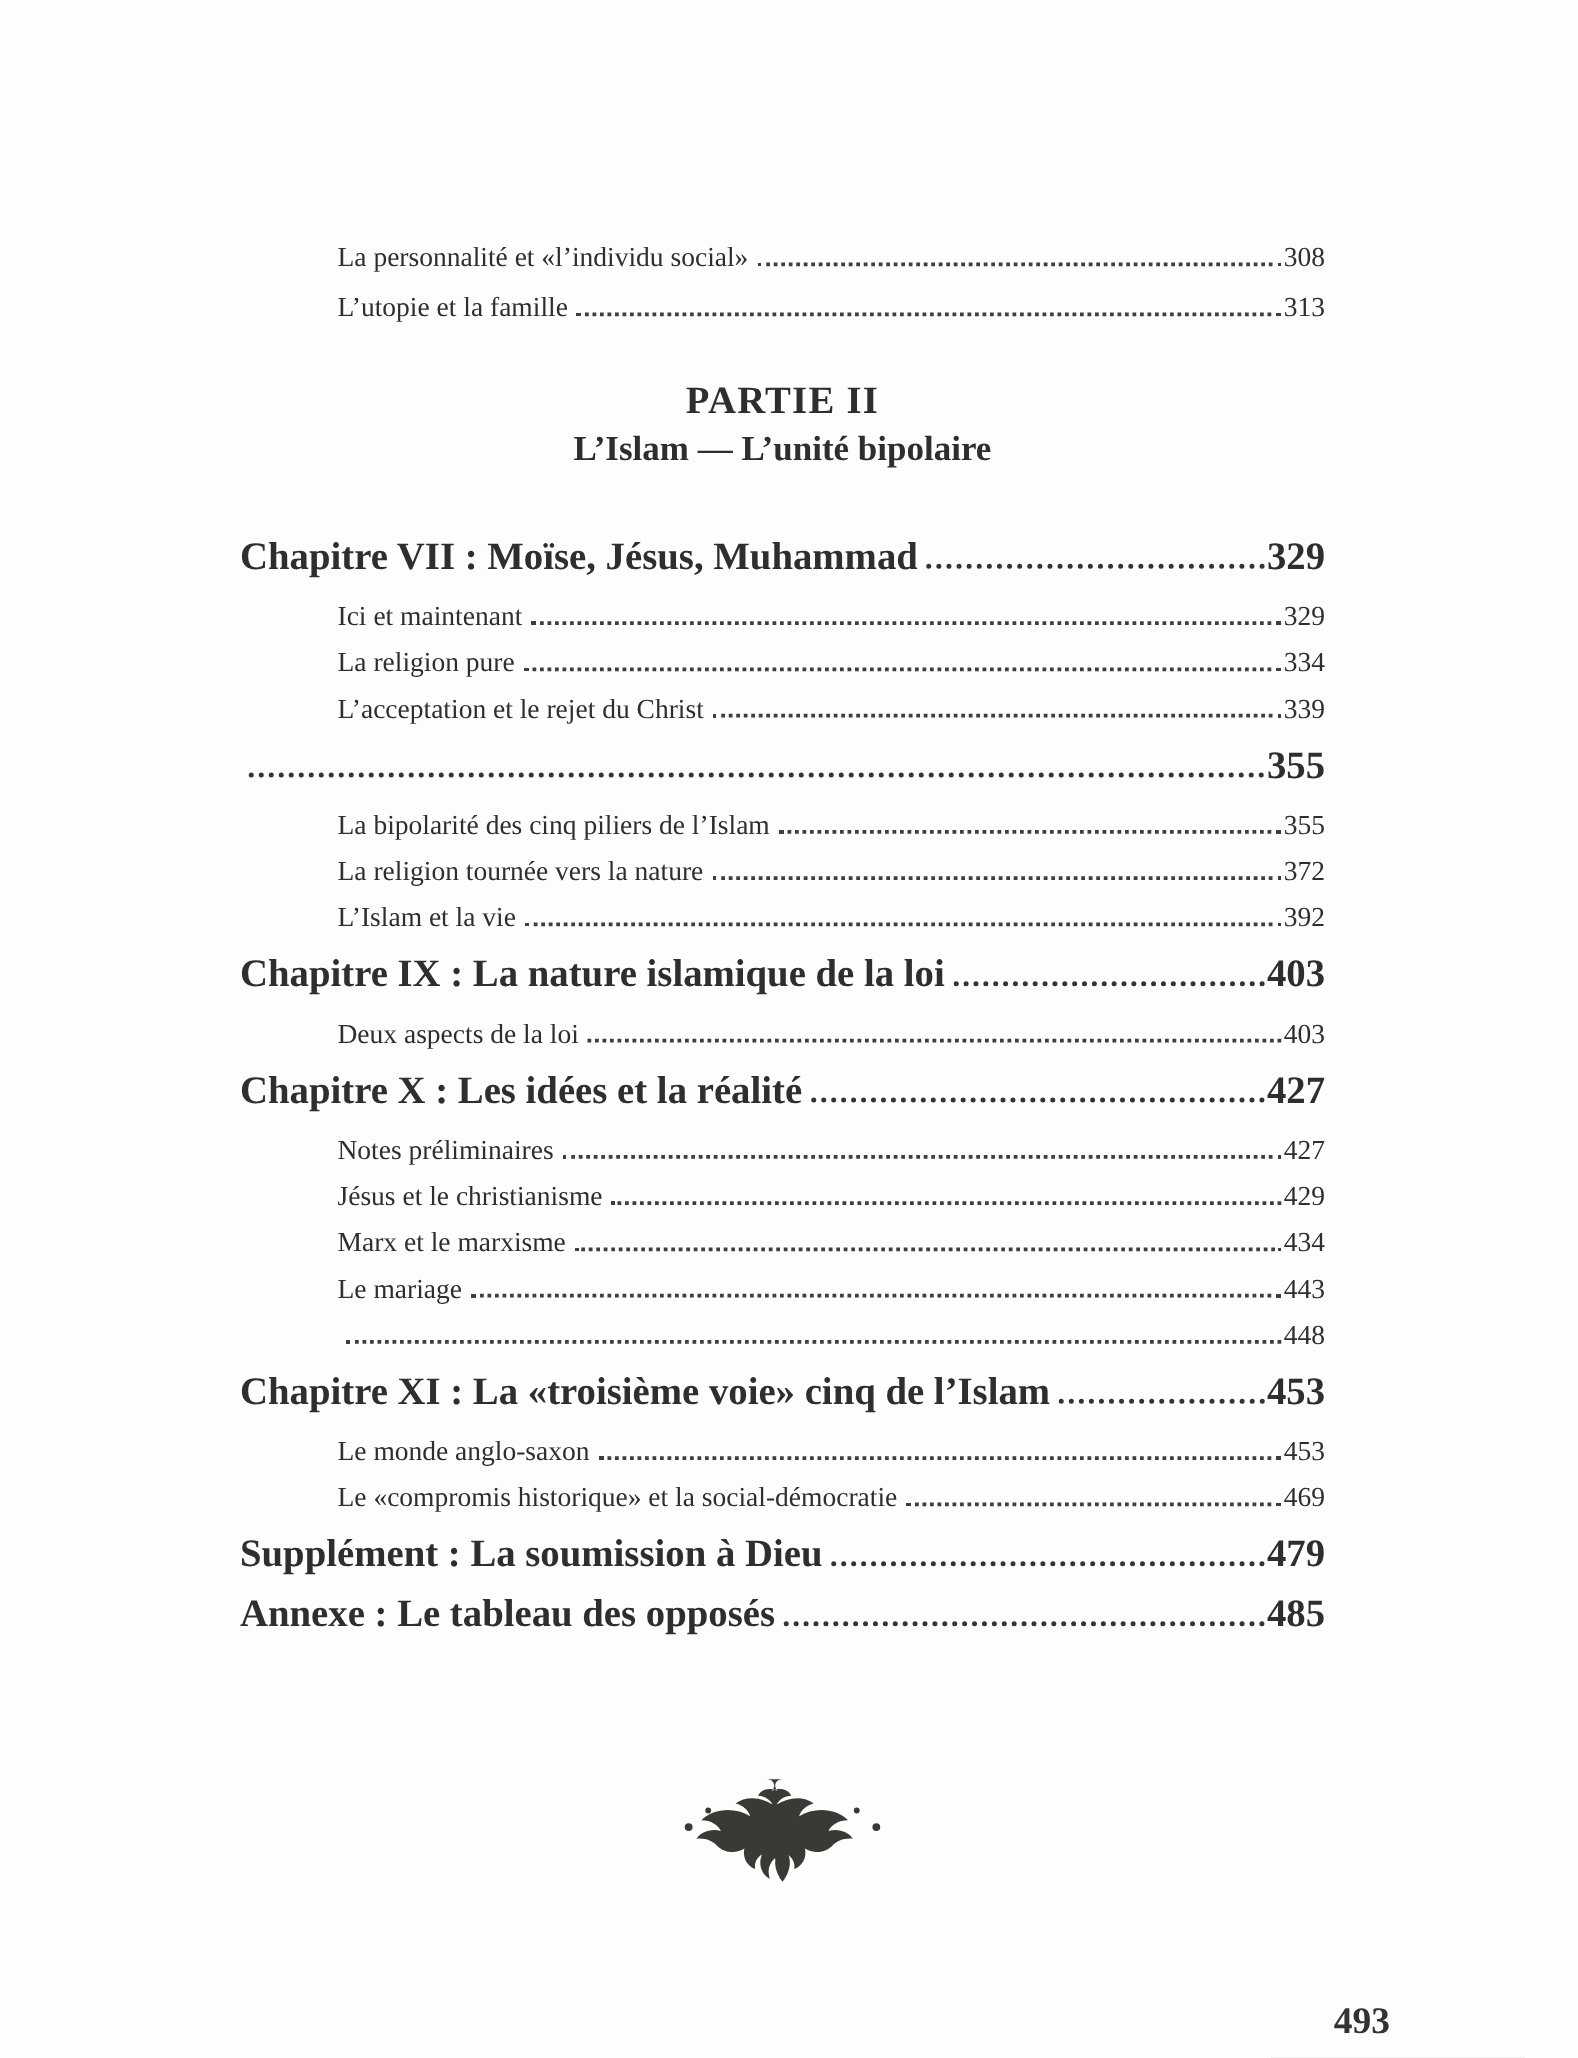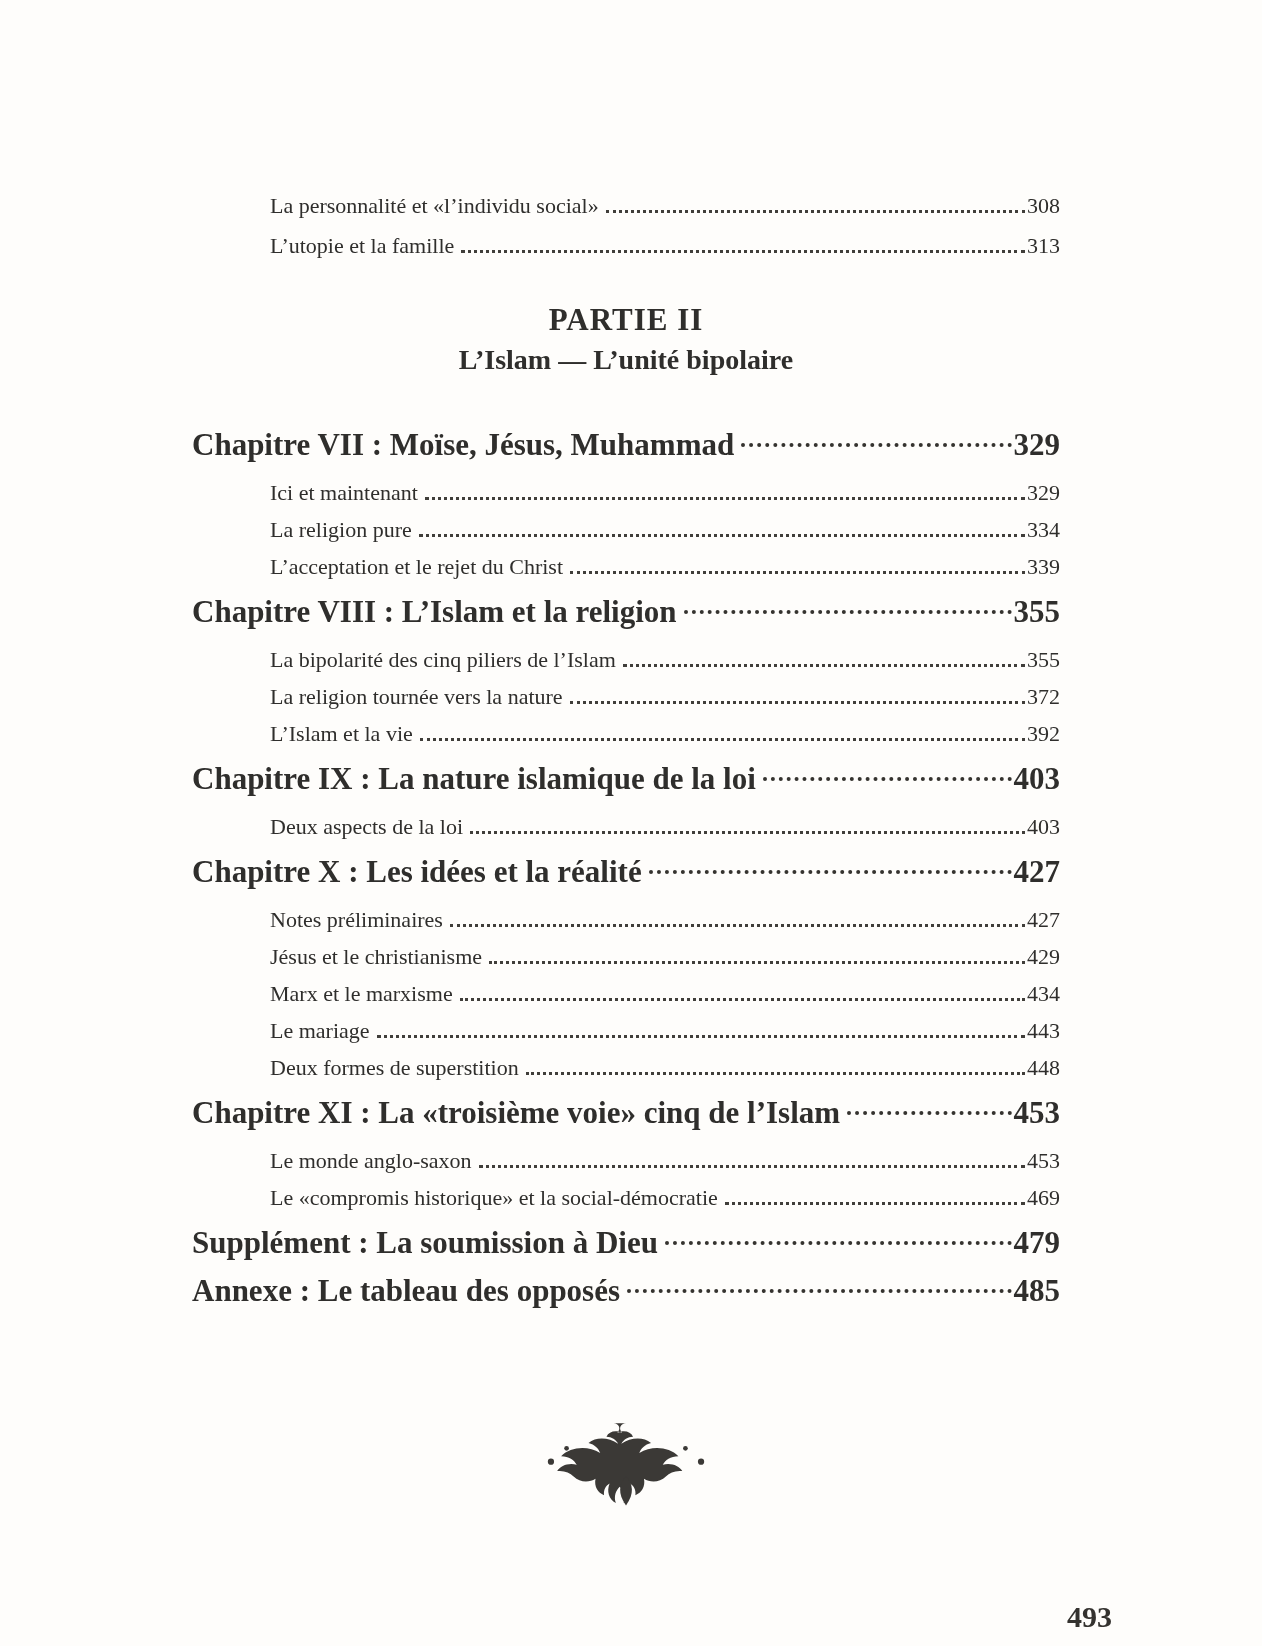--- a/index.html
+++ b/index.html
@@ -23,21 +23,20 @@
     font-size:22px;
     line-height:37px;
     white-space:nowrap;
   }
   .intro-group .toc-row{line-height:40px;}
   .toc-row.sub{padding-left:78px;}
   .toc-row.chapter{
     font-weight:bold;
     font-size:31px;
     margin:8px 0 11px 0;
-    align-items:center;
   }
   .label{flex:0 1 auto;overflow:hidden;}
   .leader{
     flex:1 1 8px;
     min-width:6px;
     border-bottom:3px dotted #403e3a;
     margin:0 2px 0 7px;
   }
   .chapter .leader{border-bottom:4px dotted #35332f;}
   .pagenum{flex:0 0 auto;}
@@ -100,21 +99,20 @@
           <span class="label">La religion pure</span>
           <span class="leader"></span>
           <span class="pagenum">334</span>
         </div>
         <div class="toc-row sub">
           <span class="label">L’acceptation et le rejet du Christ</span>
           <span class="leader"></span>
           <span class="pagenum">339</span>
         </div>
         <div class="toc-row chapter">
-          <span class="label">Chapitre VIII : L’Islam et la religion</span>
           <span class="leader"></span>
           <span class="pagenum">355</span>
         </div>
         <div class="toc-row sub">
           <span class="label">La bipolarité des cinq piliers de l’Islam</span>
           <span class="leader"></span>
           <span class="pagenum">355</span>
         </div>
         <div class="toc-row sub">
           <span class="label">La religion tournée vers la nature</span>
@@ -155,21 +153,20 @@
           <span class="label">Marx et le marxisme</span>
           <span class="leader"></span>
           <span class="pagenum">434</span>
         </div>
         <div class="toc-row sub">
           <span class="label">Le mariage</span>
           <span class="leader"></span>
           <span class="pagenum">443</span>
         </div>
         <div class="toc-row sub">
-          <span class="label">Deux formes de superstition</span>
           <span class="leader"></span>
           <span class="pagenum">448</span>
         </div>
         <div class="toc-row chapter">
           <span class="label">Chapitre XI : La «troisième voie» cinq de l’Islam</span>
           <span class="leader"></span>
           <span class="pagenum">453</span>
         </div>
         <div class="toc-row sub">
           <span class="label">Le monde anglo-saxon</span>

